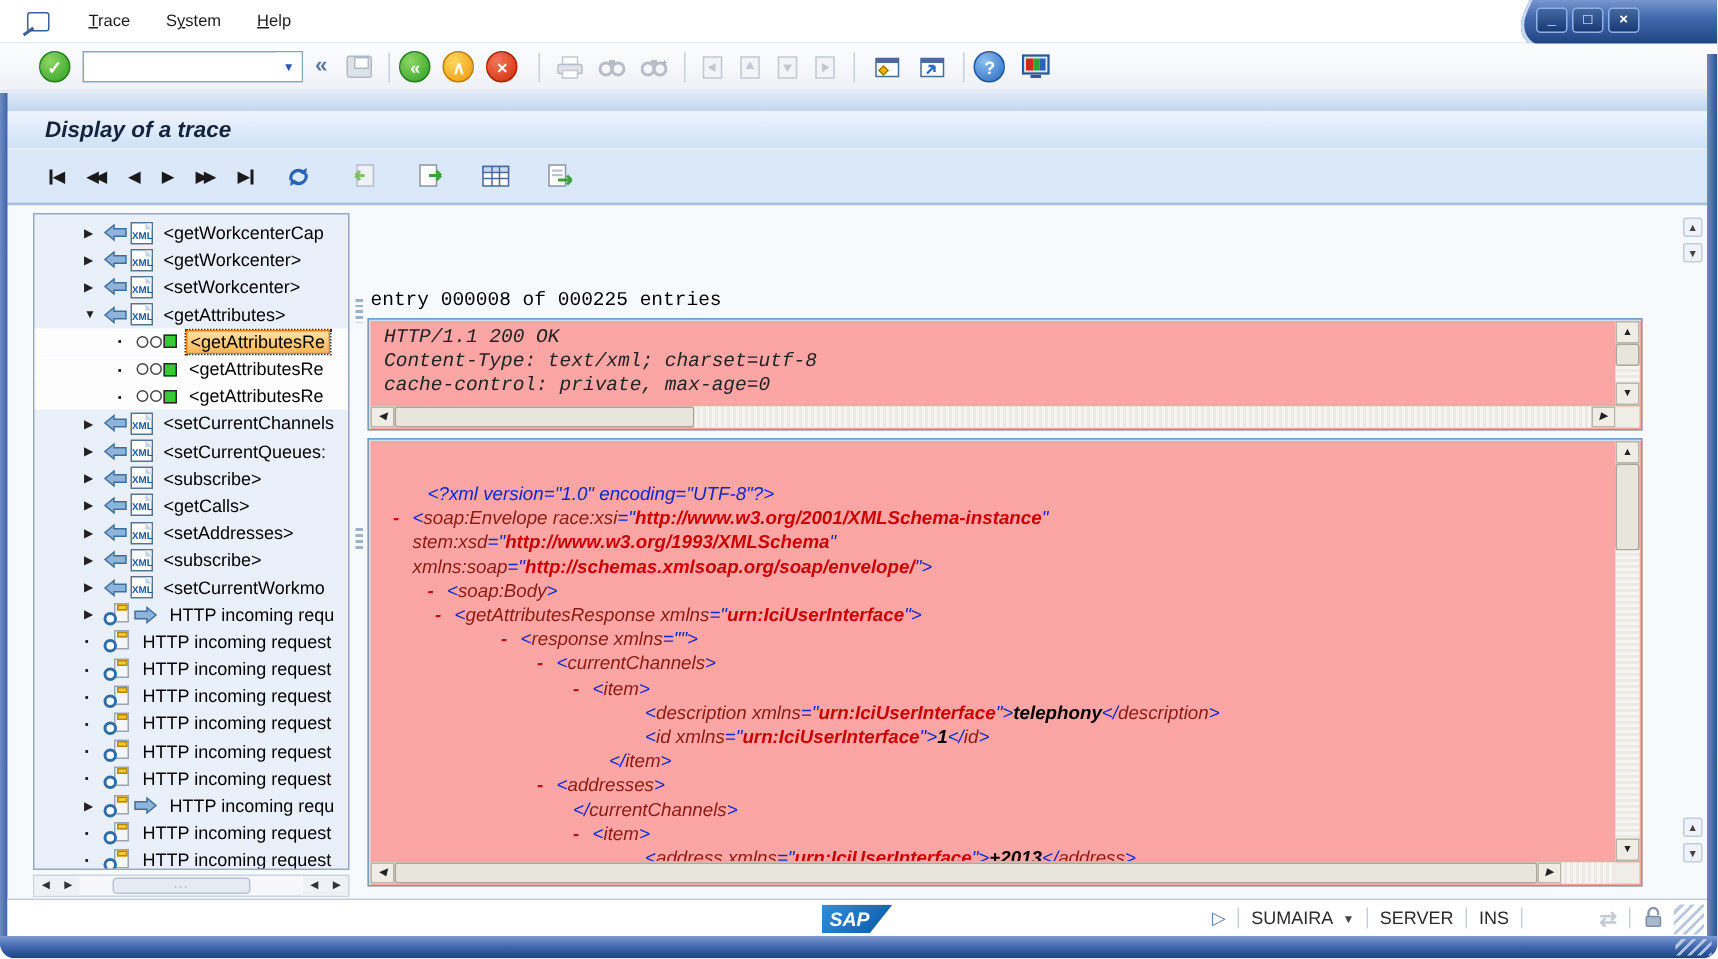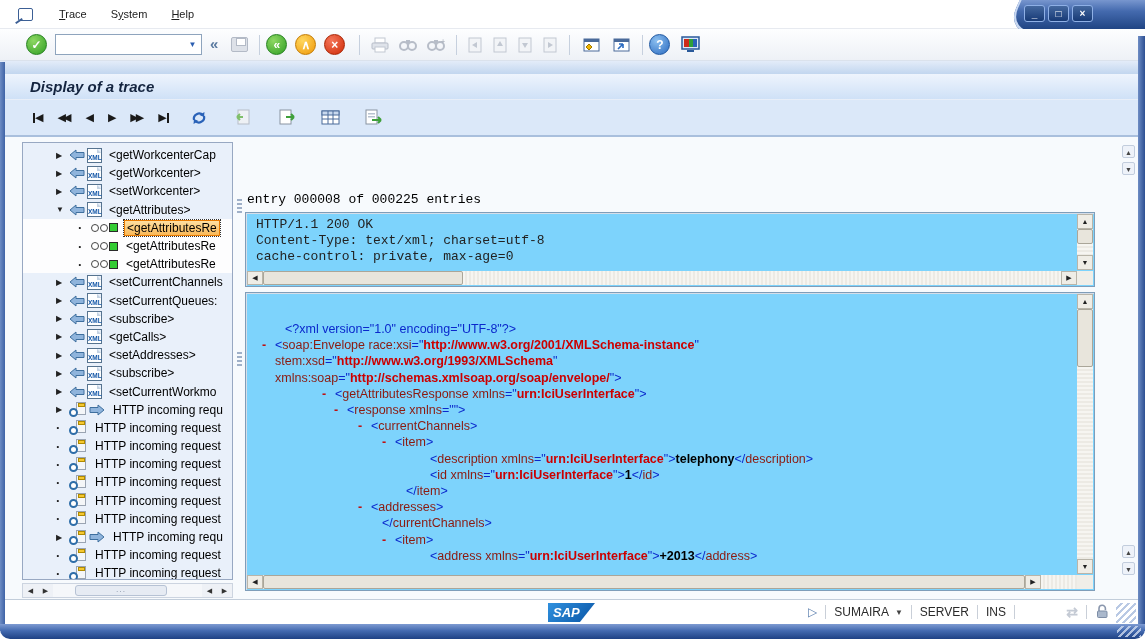--- a/index.html
+++ b/index.html
@@ -108,21 +108,21 @@
 
   
   .splitgrip{position:absolute;left:232px;width:5px;height:16px;
        background:repeating-linear-gradient(180deg,#9fb0c8 0 2px,transparent 2px 4px);}
 
   
   .info{position:absolute;left:242px;top:8px;font-family:"Liberation Mono","DejaVu Sans Mono",monospace;
         font-size:13px;color:#000;line-height:22px;white-space:pre;}
 
   
-  .panel{position:absolute;background:#7dd3fc;border:1px solid #7f9db9;box-shadow:inset 1px 1px 0 #d6dee8;}
+  .panel{position:absolute;background:#fca5a5;border:1px solid #7f9db9;box-shadow:inset 1px 1px 0 #d6dee8;font-style:italic;}
   .panel-http{left:240px;top:75px;width:850px;height:75px;}
   .panel-xml{left:240px;top:155px;width:850px;height:299px;}
   .http-lines{position:absolute;left:2px;top:4px;right:18px;bottom:16px;overflow:hidden;
               font-family:"Liberation Mono","DejaVu Sans Mono",monospace;font-size:13px;line-height:16px;
               padding-left:8px;white-space:pre;}
   .xml-lines{position:absolute;left:2px;top:28px;right:18px;bottom:16px;overflow:hidden;
              font-size:12.5px;line-height:16.2px;}
   .xline{white-space:nowrap;}
   .xmk{display:inline-block;width:13px;color:var(--c-xml-marker);font-weight:bold;}
   .seg-d{color:var(--c-xml-delim);}
@@ -645,21 +645,22 @@
       </div>
       <div class="sb-corner"></div>
     </div>
 
     <div class="panel panel-xml">
       <div class="xml-lines" id="xml-lines">
           <div class="xline" style="padding-left: 37px;"><span class="seg-d">&lt;?xml version="1.0" encoding="UTF-8"?&gt;</span></div>
           <div class="xline" style="padding-left: 14px;"><span class="xmk">-</span><span class="seg-d">&lt;</span><span class="seg-n">soap:Envelope</span><span class="seg-p"> </span><span class="seg-n">race:xsi</span><span class="seg-d">="</span><span class="seg-v">http://www.w3.org/2001/XMLSchema-instance</span><span class="seg-d">"</span></div>
           <div class="xline" style="padding-left: 27px;"><span class="seg-n">stem:xsd</span><span class="seg-d">="</span><span class="seg-v">http://www.w3.org/1993/XMLSchema</span><span class="seg-d">"</span></div>
           <div class="xline" style="padding-left: 27px;"><span class="seg-n">xmlns:soap</span><span class="seg-d">="</span><span class="seg-v">http://schemas.xmlsoap.org/soap/envelope/</span><span class="seg-d">"&gt;</span></div>
-          <div class="xline" style="padding-left: 62px; margin-left: 12px;"><span class="xmk">-</span><span class="seg-d">&lt;</span><span class="seg-n">getAttributesResponse</span><span class="seg-p"> </span><span class="seg-n">xmlns</span><span class="seg-d">="</span><span class="seg-v">urn:IciUserInterface</span><span class="seg-d">"&gt;</span></div>
+          <div class="xline" style="padding-left: 37px;"><span class="xmk">-</span><span class="seg-d">&lt;</span><span class="seg-n">soap:Body</span><span class="seg-d">&gt;</span></div>
+          <div class="xline" style="padding-left: 42px;"><span class="xmk">-</span><span class="seg-d">&lt;</span><span class="seg-n">getAttributesResponse</span><span class="seg-p"> </span><span class="seg-n">xmlns</span><span class="seg-d">="</span><span class="seg-v">urn:IciUserInterface</span><span class="seg-d">"&gt;</span></div>
           <div class="xline" style="padding-left: 86px;"><span class="xmk">-</span><span class="seg-d">&lt;</span><span class="seg-n">response</span><span class="seg-p"> </span><span class="seg-n">xmlns</span><span class="seg-d">=""&gt;</span></div>
           <div class="xline" style="padding-left: 110px;"><span class="xmk">-</span><span class="seg-d">&lt;</span><span class="seg-n">currentChannels</span><span class="seg-d">&gt;</span></div>
           <div class="xline" style="padding-left: 134px;"><span class="xmk">-</span><span class="seg-d">&lt;</span><span class="seg-n">item</span><span class="seg-d">&gt;</span></div>
           <div class="xline" style="padding-left: 182px;"><span class="seg-d">&lt;</span><span class="seg-n">description</span><span class="seg-p"> </span><span class="seg-n">xmlns</span><span class="seg-d">="</span><span class="seg-v">urn:IciUserInterface</span><span class="seg-d">"&gt;</span><span class="seg-t">telephony</span><span class="seg-d">&lt;/</span><span class="seg-n">description</span><span class="seg-d">&gt;</span></div>
           <div class="xline" style="padding-left: 182px;"><span class="seg-d">&lt;</span><span class="seg-n">id</span><span class="seg-p"> </span><span class="seg-n">xmlns</span><span class="seg-d">="</span><span class="seg-v">urn:IciUserInterface</span><span class="seg-d">"&gt;</span><span class="seg-t">1</span><span class="seg-d">&lt;/</span><span class="seg-n">id</span><span class="seg-d">&gt;</span></div>
           <div class="xline" style="padding-left: 158px;"><span class="seg-d">&lt;/</span><span class="seg-n">item</span><span class="seg-d">&gt;</span></div>
           <div class="xline" style="padding-left: 110px;"><span class="xmk">-</span><span class="seg-d">&lt;</span><span class="seg-n">addresses</span><span class="seg-d">&gt;</span></div>
           <div class="xline" style="padding-left: 134px;"><span class="seg-d">&lt;/</span><span class="seg-n">currentChannels</span><span class="seg-d">&gt;</span></div>
           <div class="xline" style="padding-left: 134px;"><span class="xmk">-</span><span class="seg-d">&lt;</span><span class="seg-n">item</span><span class="seg-d">&gt;</span></div>
           <div class="xline" style="padding-left: 182px;"><span class="seg-d">&lt;</span><span class="seg-n">address</span><span class="seg-p"> </span><span class="seg-n">xmlns</span><span class="seg-d">="</span><span class="seg-v">urn:IciUserInterface</span><span class="seg-d">"&gt;</span><span class="seg-t">+2013</span><span class="seg-d">&lt;/</span><span class="seg-n">address</span><span class="seg-d">&gt;</span></div>

